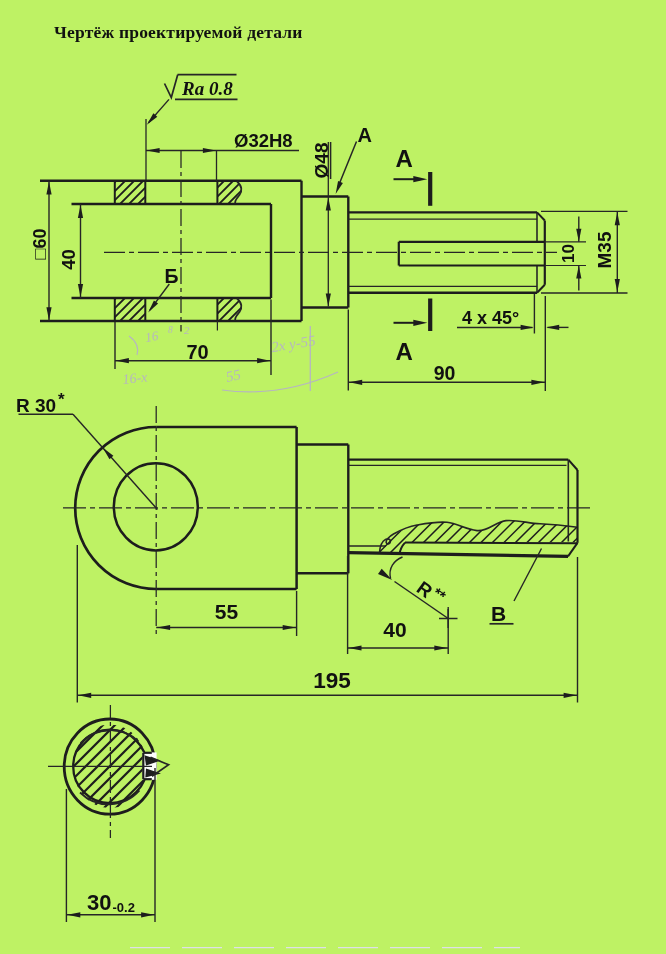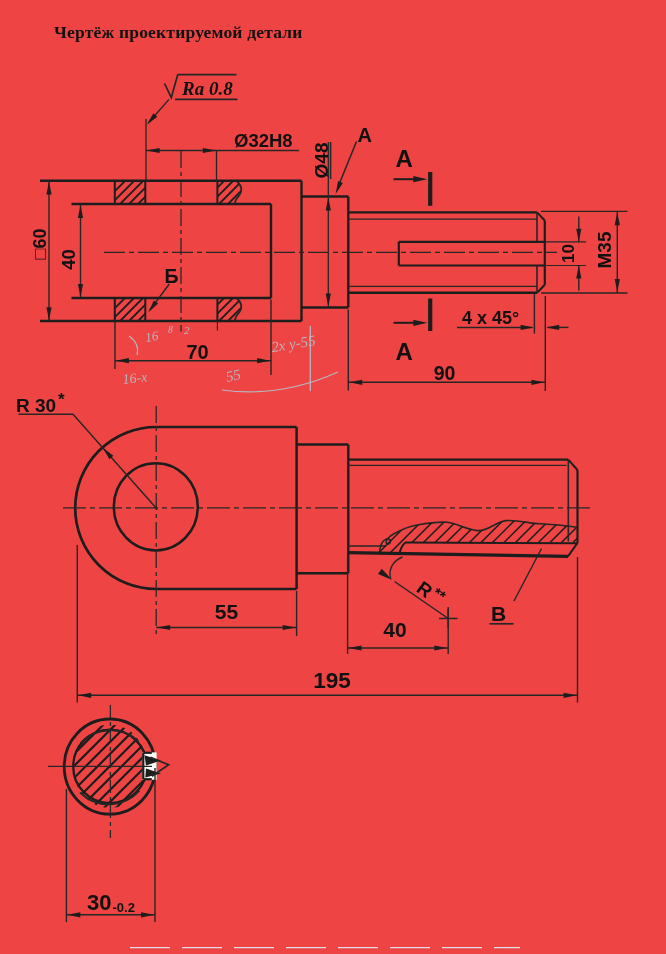--- a/index.html
+++ b/index.html
@@ -1,15 +1,15 @@
 <!DOCTYPE html>
 <html><head><meta charset="utf-8">
 <style>
 html,body{margin:0;padding:0;background:#ffffff;}
-#page{width:666px;height:954px;background:#ef4444;overflow:hidden;position:relative;}
+#page{width:666px;height:954px;background:#bef264;overflow:hidden;position:relative;}
 svg{display:block;}
 </style></head>
 <body>
 <div id="page">
 <svg width="666" height="954" viewBox="0 0 666 954">
 <defs>
 <clipPath id="cbTL">
           <rect x="114.6" y="181" width="31.2" height="23"></rect>
         </clipPath>
 <clipPath id="cbBL">

